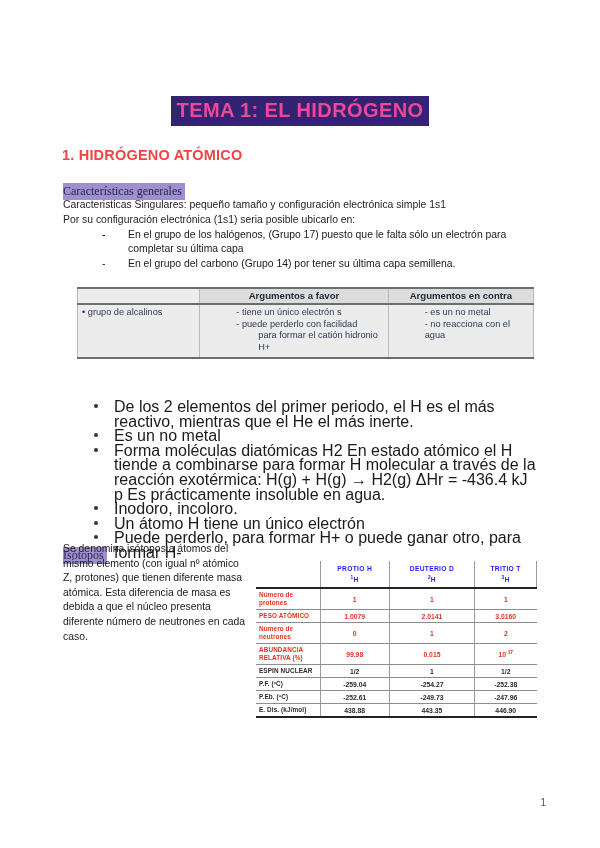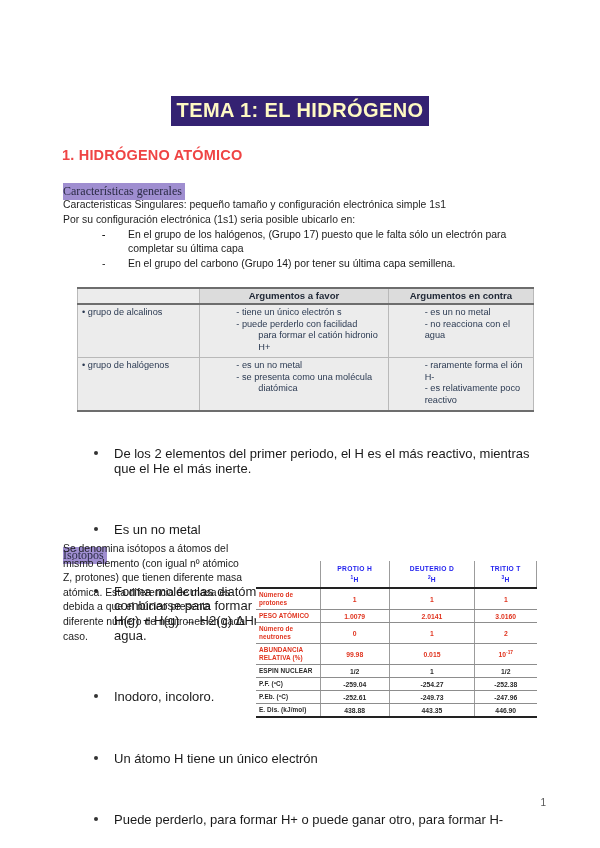--- a/index.html
+++ b/index.html
@@ -17,21 +17,21 @@
   .page { position:absolute; inset:0; }
 
   
   .title-wrap {
     position:absolute; top:96px; left:0; width:600px;
     text-align:center;
   }
   .doc-title {
     display:inline-block;
     background:#342272;
-    color:#fef9c3;
+    color:#ec4899;
     font-size:20px;
     font-weight:700;
     letter-spacing:0.4px;
     padding:3px 6px 4px 6px;
     line-height:1.15;
     font-family:"Liberation Sans", sans-serif;
   }
 
   
   .sec-heading {
@@ -112,23 +112,22 @@
   .tbl1 thead tr th { border-top:2px solid #6d6d6d; border-bottom:1px solid #9a9a9a;}
 
   
   .bullets {
     position:absolute; left:86px; top:400px; width:450px;
     margin:0; padding:0; list-style:none;
   }
   .bullets li {
     position:relative;
     padding-left:28px;
-    font-size:13px;
+    font-size:16px;
     line-height:14.6px;
-    margin-top:47px;
   }
   .bullets li .bdot {
     position:absolute; left:8px; top:4px;
     width:4px; height:4px; border-radius:50%;
     background:#333;
   }
 
   
   .iso-para {
     position:absolute; left:63px; top:542px; width:185px;
@@ -229,32 +228,20 @@
         <td class="c-label">• grupo de alcalinos</td>
         <td class="c-fav">
           <span class="line">- tiene un único electrón s</span>
           <span class="line">- puede perderlo con facilidad</span>
           <span class="line ind">para formar el catión hidronio</span>
           <span class="line ind">H+</span>
         </td>
         <td class="c-con">
           <span class="line">- es un no metal</span>
           <span class="line">- no reacciona con el agua</span>
-        </td>
-      </tr>
-      <tr>
-        <td class="c-label">• grupo de halógenos</td>
-        <td class="c-fav">
-          <span class="line">- es un no metal</span>
-          <span class="line">- se presenta como una molécula</span>
-          <span class="line ind">diatómica</span>
-        </td>
-        <td class="c-con">
-          <span class="line">- raramente forma el ión H-</span>
-          <span class="line">- es relativamente poco reactivo</span>
         </td>
       </tr>
     </tbody>
   </table>
 
   <ul class="bullets">
     <li><span class="bdot"></span><span>De los 2 elementos del primer periodo, el H es el más reactivo, mientras que el He el más inerte.</span></li>
     <li><span class="bdot"></span><span>Es un no metal</span></li>
     <li><span class="bdot"></span><span>Forma moléculas diatómicas H2 En estado atómico el H tiende a combinarse para formar H molecular a través de la reacción exotérmica: H(g) + H(g) → H2(g) ΔHr = -436.4 kJ p Es prácticamente insoluble en agua.</span></li>
     <li><span class="bdot"></span><span>Inodoro, incoloro.</span></li>

